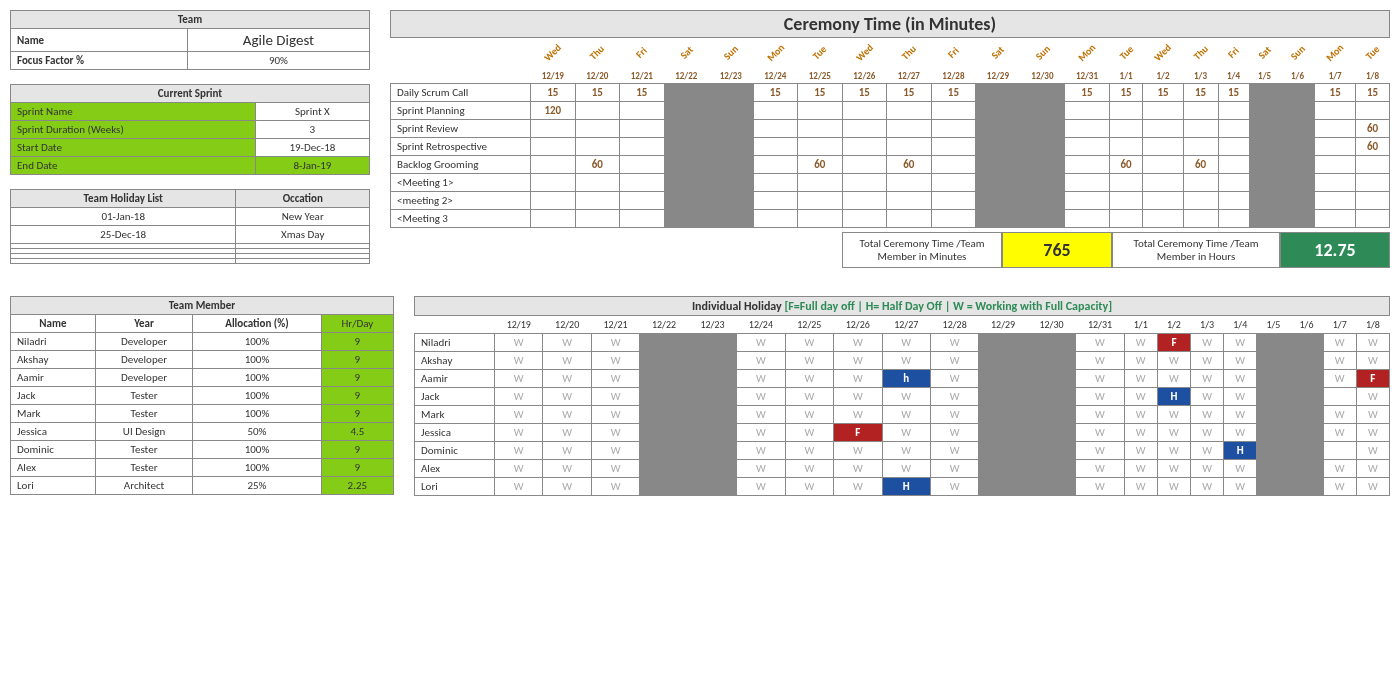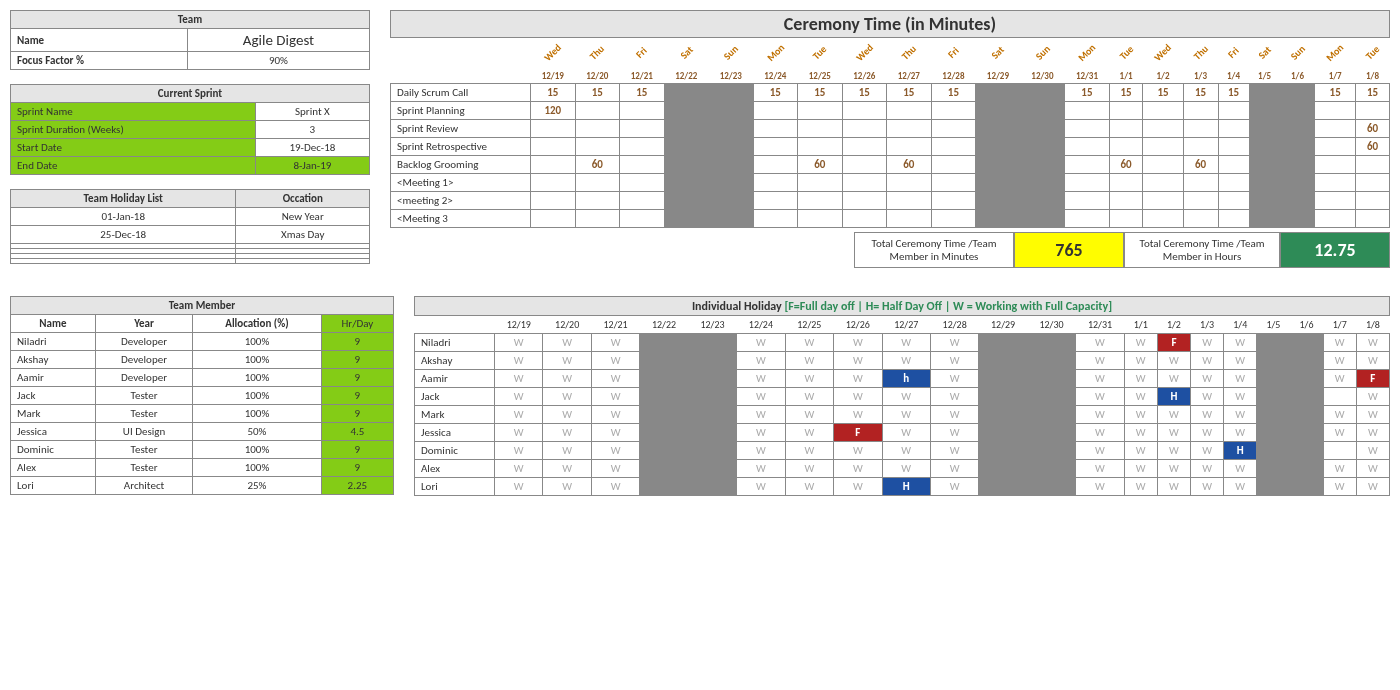--- a/index.html
+++ b/index.html
@@ -366,21 +366,21 @@
             <td><span class="brown"></span></td>
             <td><span class="brown"></span></td>
           </tr>
         </tbody>
     </table>
 
     <div style="display:flex;justify-content:flex-end;margin-top:4px;gap:0">
       <div style="width:280px"></div>
       <div class="tot-box" style="width:160px">Total Ceremony Time /Team Member in Minutes</div>
       <div class="tot-box tot-yellow" style="width:110px;display:flex;align-items:center;justify-content:center">765</div>
-      <div class="tot-box" style="width:156px">Total Ceremony Time /Team Member in Hours</div>
+      <div class="tot-box" style="width:168px">Total Ceremony Time /Team Member in Hours</div>
       <div class="tot-box tot-green" style="width:110px;display:flex;align-items:center;justify-content:center">12.75</div>
     </div>
   </div>
 </div>
 
 <br><br>
 
 
 <div class="row">
   <div style="width:384px">

